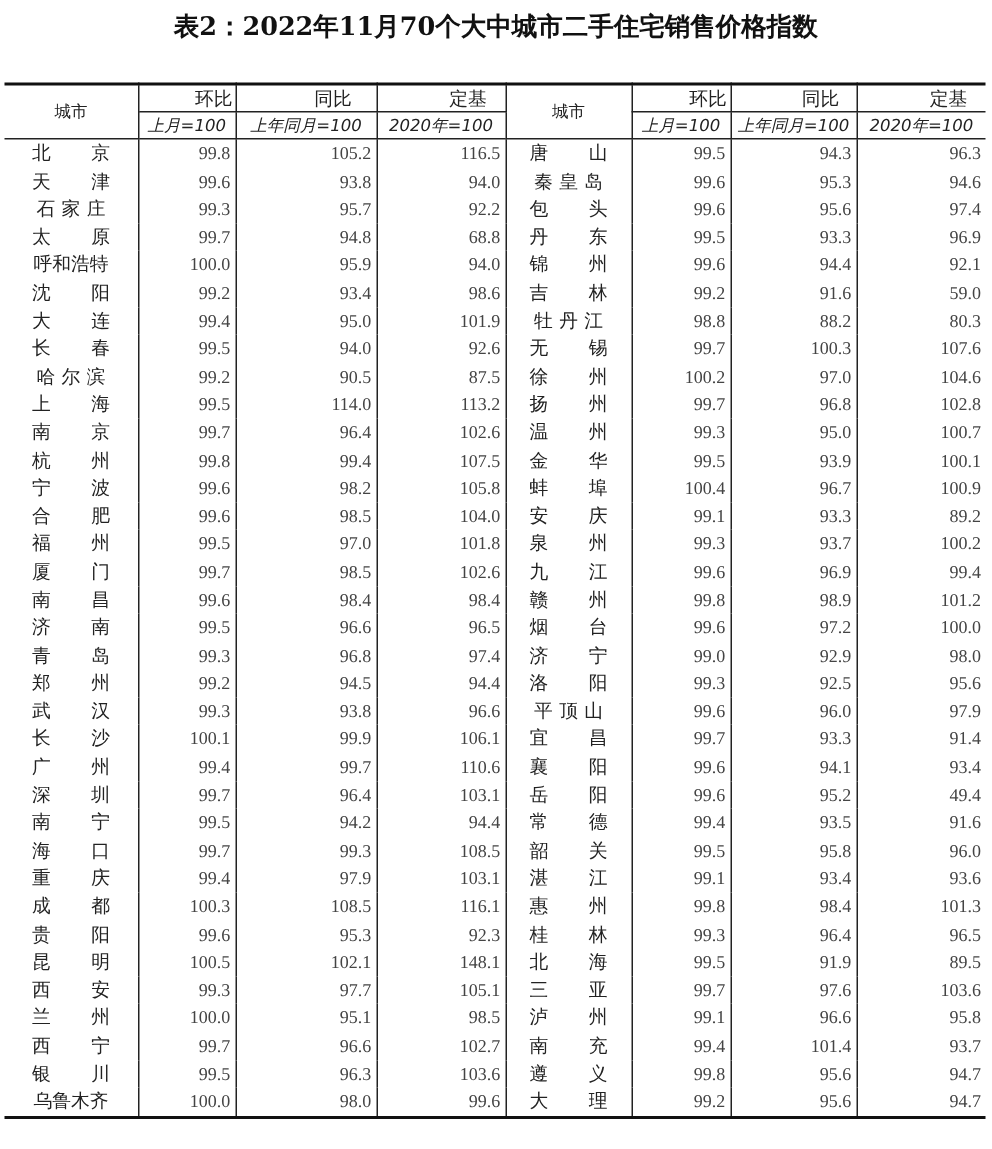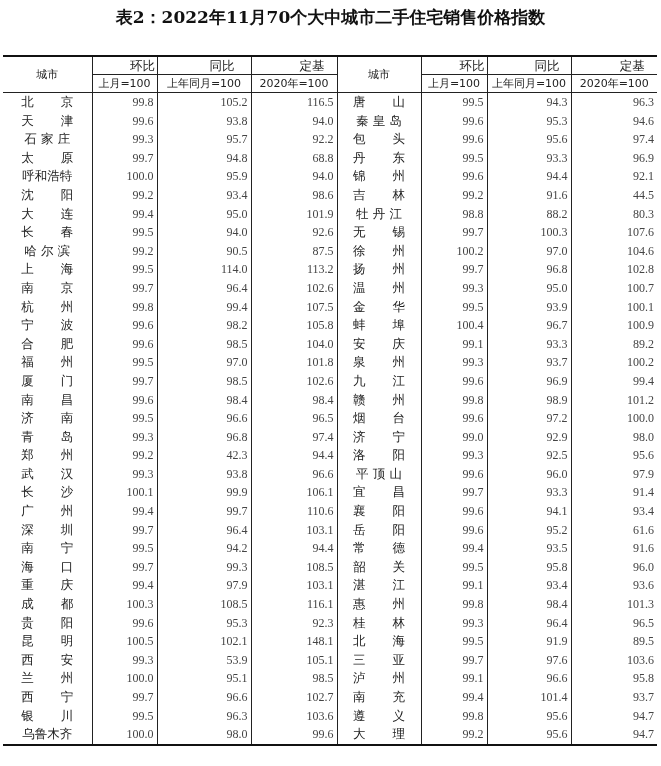--- a/index.html
+++ b/index.html
@@ -23,21 +23,21 @@
       border-bottom: 2px solid #111;
     }
     table.grid th {
       font-weight: normal; color: #222;
       font-family: "DejaVu Sans", "Liberation Sans", sans-serif;
       height: 17px; padding: 0; line-height: 17px;
       border-left: 1px solid #222; border-right: 1px solid #222;
       text-align: center;
     }
     table.grid th.grp { border-bottom: 1px solid #222; font-size: 12.5px; padding-left: 36px; }
-    table.grid th.sub { font-size: 11px; border-bottom: 1px solid #222; }
+    table.grid th.sub { font-size: 11px; border-bottom: 1px solid #222; font-style: italic; }
     table.grid th.city { font-size: 11px; border-bottom: 1px solid #222; }
     table.grid th:first-child { border-left: none; }
     table.grid th:last-child { border-right: none; }
     table.grid td {
       height: 18.6px; padding: 0 3px 0 0; line-height: 18.6px;
       border-left: 1px solid #222; border-right: 1px solid #222;
       text-align: right; color: #444;
       font-family: "Liberation Serif", "DejaVu Serif", serif;
       font-size: 12px;
       white-space: nowrap; overflow: hidden;
@@ -140,21 +140,21 @@
         <td>92.1</td>
       </tr>
       <tr>
         <td class="name"><span class="n2">沈阳</span></td>
         <td>99.2</td>
         <td>93.4</td>
         <td>98.6</td>
         <td class="name"><span class="n2">吉林</span></td>
         <td>99.2</td>
         <td>91.6</td>
-        <td>44.5</td>
+        <td>59.0</td>
       </tr>
       <tr>
         <td class="name"><span class="n2">大连</span></td>
         <td>99.4</td>
         <td>95.0</td>
         <td>101.9</td>
         <td class="name"><span class="n3">牡丹江</span></td>
         <td>98.8</td>
         <td>88.2</td>
         <td>80.3</td>
@@ -275,21 +275,21 @@
         <td>96.8</td>
         <td>97.4</td>
         <td class="name"><span class="n2">济宁</span></td>
         <td>99.0</td>
         <td>92.9</td>
         <td>98.0</td>
       </tr>
       <tr>
         <td class="name"><span class="n2">郑州</span></td>
         <td>99.2</td>
-        <td>42.3</td>
+        <td>94.5</td>
         <td>94.4</td>
         <td class="name"><span class="n2">洛阳</span></td>
         <td>99.3</td>
         <td>92.5</td>
         <td>95.6</td>
       </tr>
       <tr>
         <td class="name"><span class="n2">武汉</span></td>
         <td>99.3</td>
         <td>93.8</td>
@@ -320,21 +320,21 @@
         <td>93.4</td>
       </tr>
       <tr>
         <td class="name"><span class="n2">深圳</span></td>
         <td>99.7</td>
         <td>96.4</td>
         <td>103.1</td>
         <td class="name"><span class="n2">岳阳</span></td>
         <td>99.6</td>
         <td>95.2</td>
-        <td>61.6</td>
+        <td>49.4</td>
       </tr>
       <tr>
         <td class="name"><span class="n2">南宁</span></td>
         <td>99.5</td>
         <td>94.2</td>
         <td>94.4</td>
         <td class="name"><span class="n2">常德</span></td>
         <td>99.4</td>
         <td>93.5</td>
         <td>91.6</td>
@@ -385,21 +385,21 @@
         <td>102.1</td>
         <td>148.1</td>
         <td class="name"><span class="n2">北海</span></td>
         <td>99.5</td>
         <td>91.9</td>
         <td>89.5</td>
       </tr>
       <tr>
         <td class="name"><span class="n2">西安</span></td>
         <td>99.3</td>
-        <td>53.9</td>
+        <td>97.7</td>
         <td>105.1</td>
         <td class="name"><span class="n2">三亚</span></td>
         <td>99.7</td>
         <td>97.6</td>
         <td>103.6</td>
       </tr>
       <tr>
         <td class="name"><span class="n2">兰州</span></td>
         <td>100.0</td>
         <td>95.1</td>

